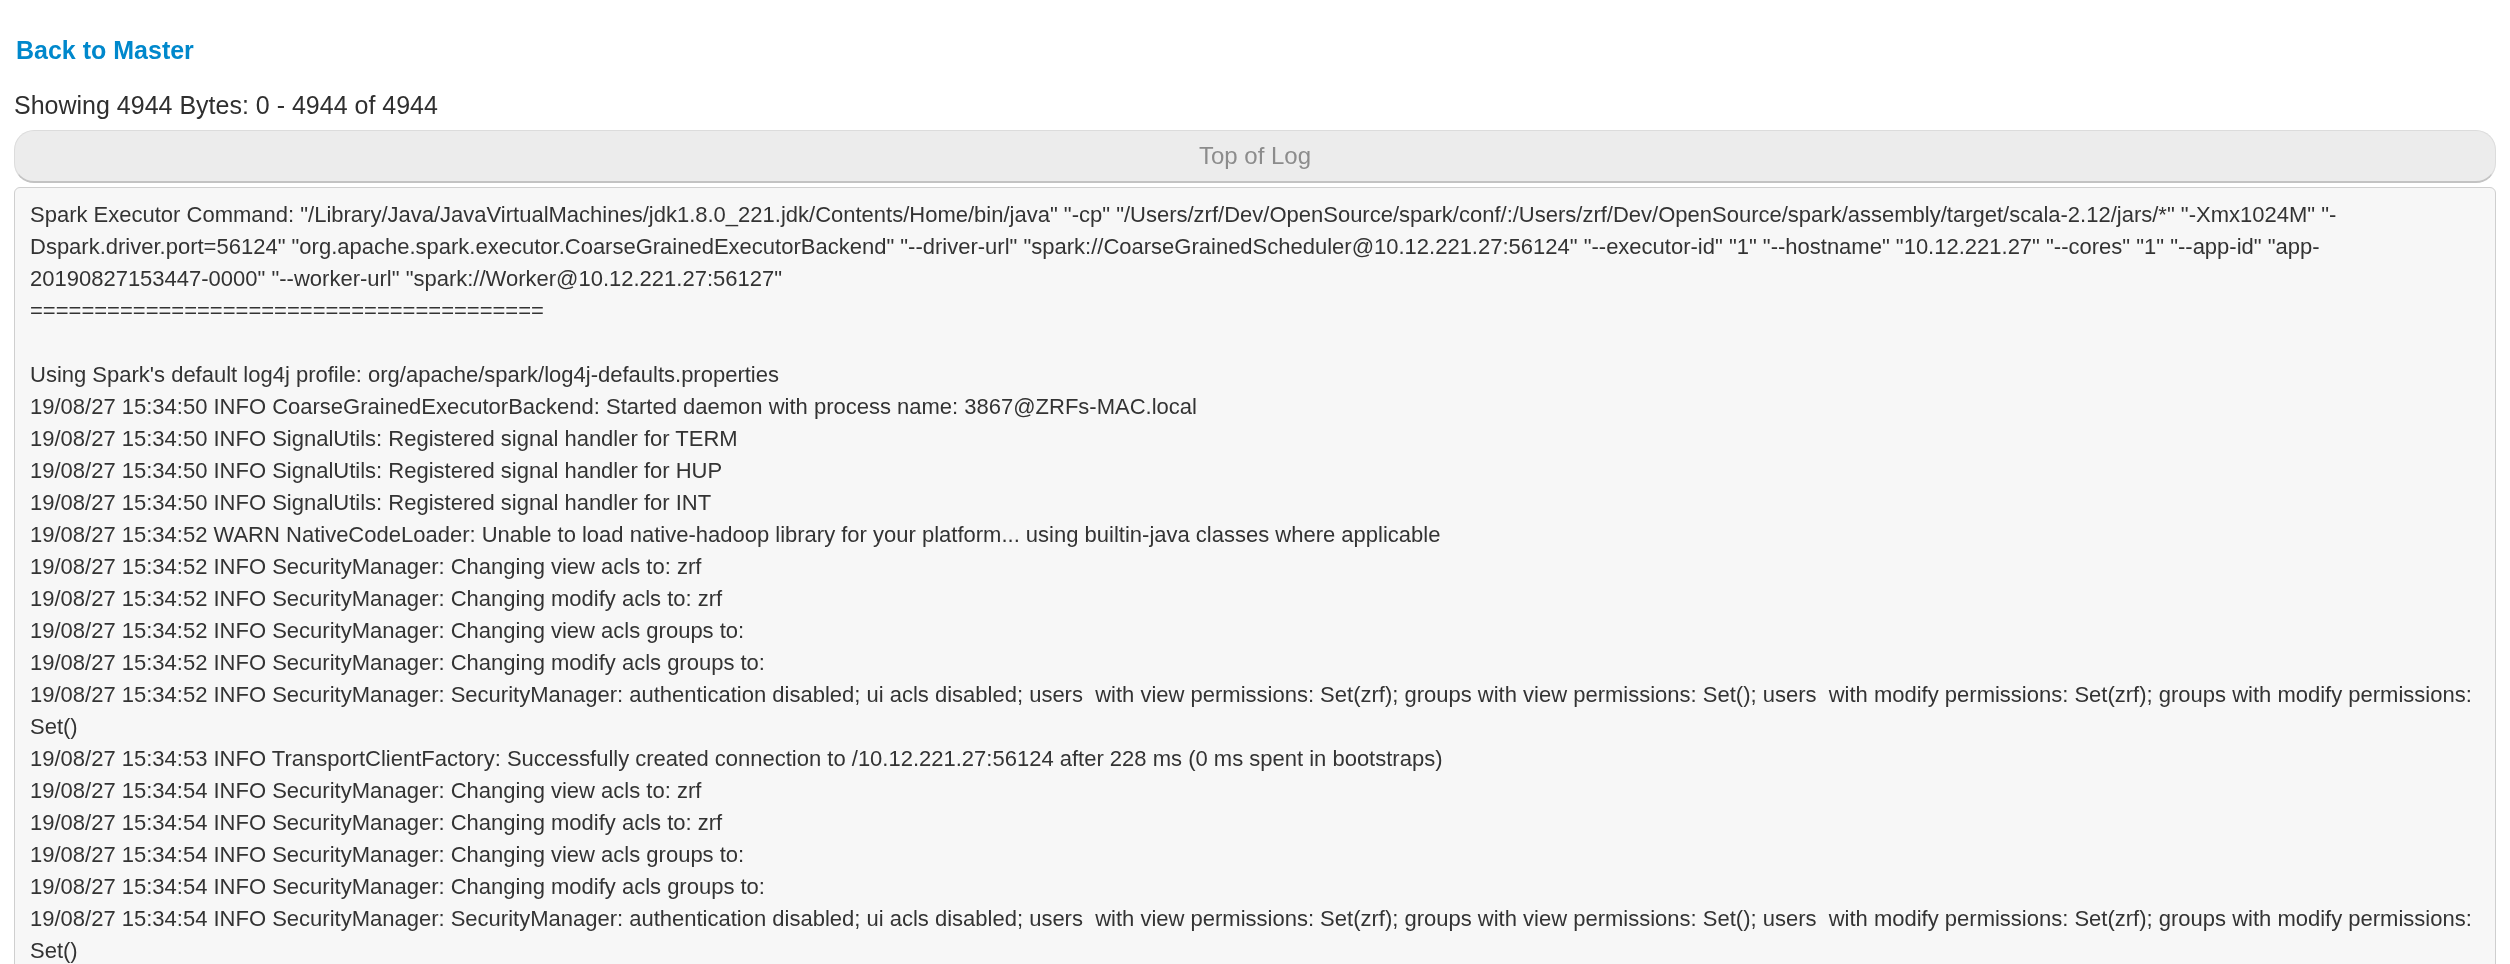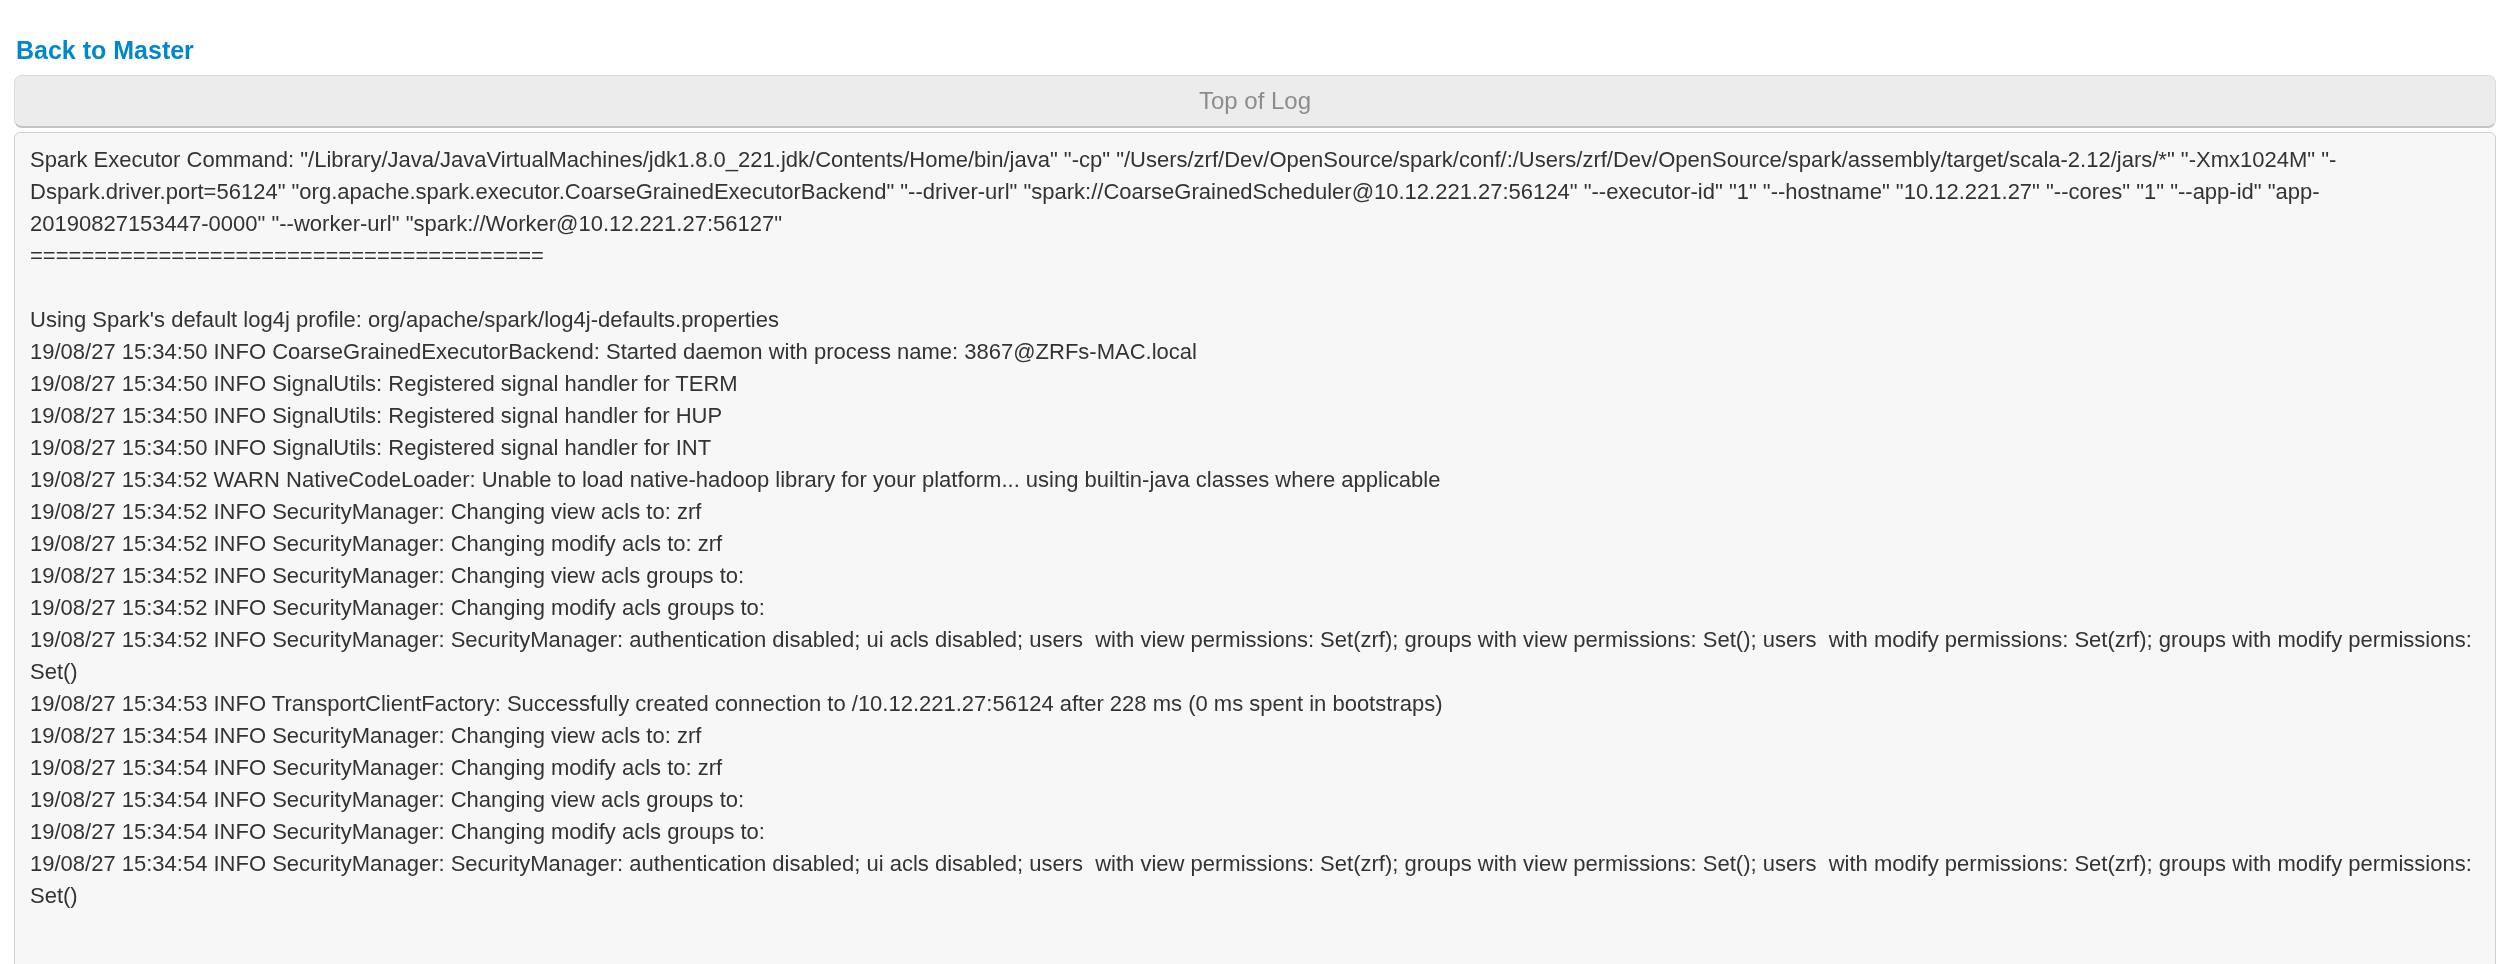--- a/index.html
+++ b/index.html
@@ -27,21 +27,21 @@
   .bytes-summary{
     margin:26px 0 0 0;
     font-size:25px;color:var(--header-text,#2f2f2f);
   }
   .top-of-log-btn{
     display:block;width:100%;box-sizing:border-box;
     margin-top:10px;height:53px;
     background:var(--bar-bg,#ececec);
     border:1px solid var(--bar-border,#dcdcdc);
     border-bottom:2px solid var(--bar-border-bottom,#c3c3c3);
-    border-radius:8px;
+    border-radius:20px;
     color:var(--bar-text,#8c8c8c);
     font-size:24px;font-family:"Liberation Sans", sans-serif;
     text-align:center;cursor:pointer;
   }
   .log-content{
     margin:4px 0 0 0;display:block;
     height:840px;box-sizing:border-box;
     background:var(--log-bg,#f7f7f7);
     border:1px solid var(--log-border,#cfcfcf);
     border-radius:6px;
@@ -55,20 +55,21 @@
     overflow:hidden;
   }
 </style>
 </head>
 <body>
 
 <div class="page">
 
   <a href="#" class="back-link">Back to Master</a>
 
+  <div class="bytes-summary">Showing 4944 Bytes: 0 - 4944 of 4944</div>
 
   <button type="button" class="top-of-log-btn">Top of Log</button>
 
   <pre class="log-content">Spark Executor Command: "/Library/Java/JavaVirtualMachines/jdk1.8.0_221.jdk/Contents/Home/bin/java" "-cp" "/Users/zrf/Dev/OpenSource/spark/conf/:/Users/zrf/Dev/OpenSource/spark/assembly/target/scala-2.12/jars/*" "-Xmx1024M" "-Dspark.driver.port=56124" "org.apache.spark.executor.CoarseGrainedExecutorBackend" "--driver-url" "spark://CoarseGrainedScheduler@10.12.221.27:56124" "--executor-id" "1" "--hostname" "10.12.221.27" "--cores" "1" "--app-id" "app-20190827153447-0000" "--worker-url" "spark://Worker@10.12.221.27:56127"
 ========================================
 
 Using Spark's default log4j profile: org/apache/spark/log4j-defaults.properties
 19/08/27 15:34:50 INFO CoarseGrainedExecutorBackend: Started daemon with process name: 3867@ZRFs-MAC.local
 19/08/27 15:34:50 INFO SignalUtils: Registered signal handler for TERM
 19/08/27 15:34:50 INFO SignalUtils: Registered signal handler for HUP

